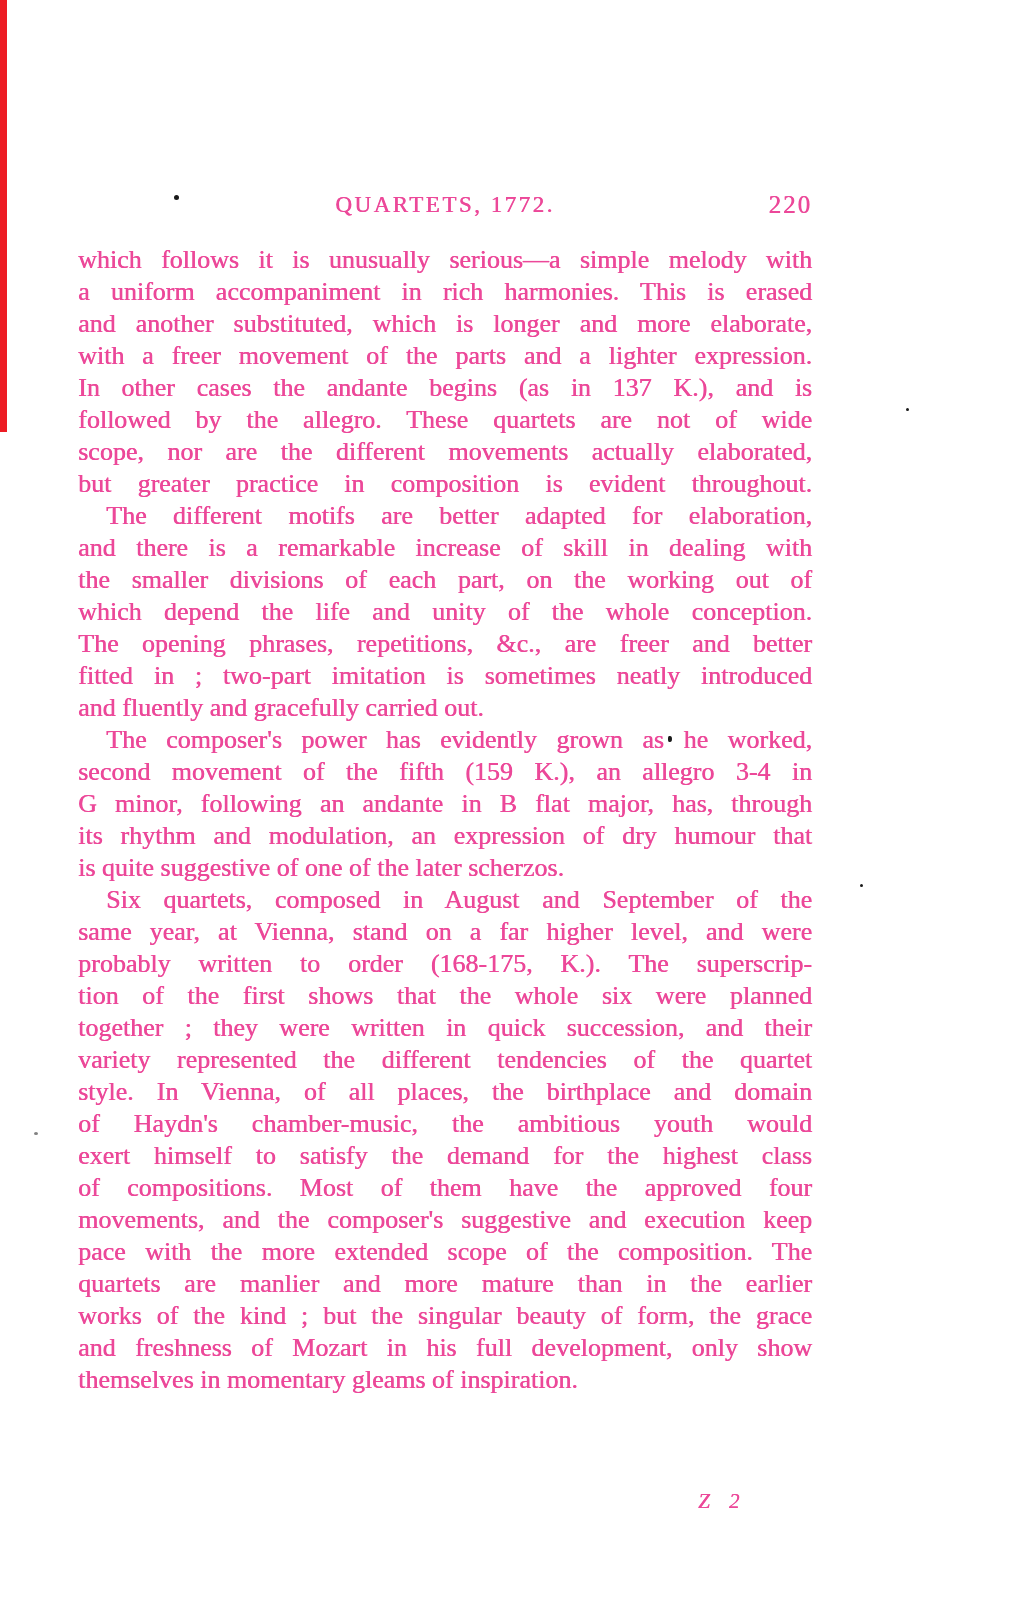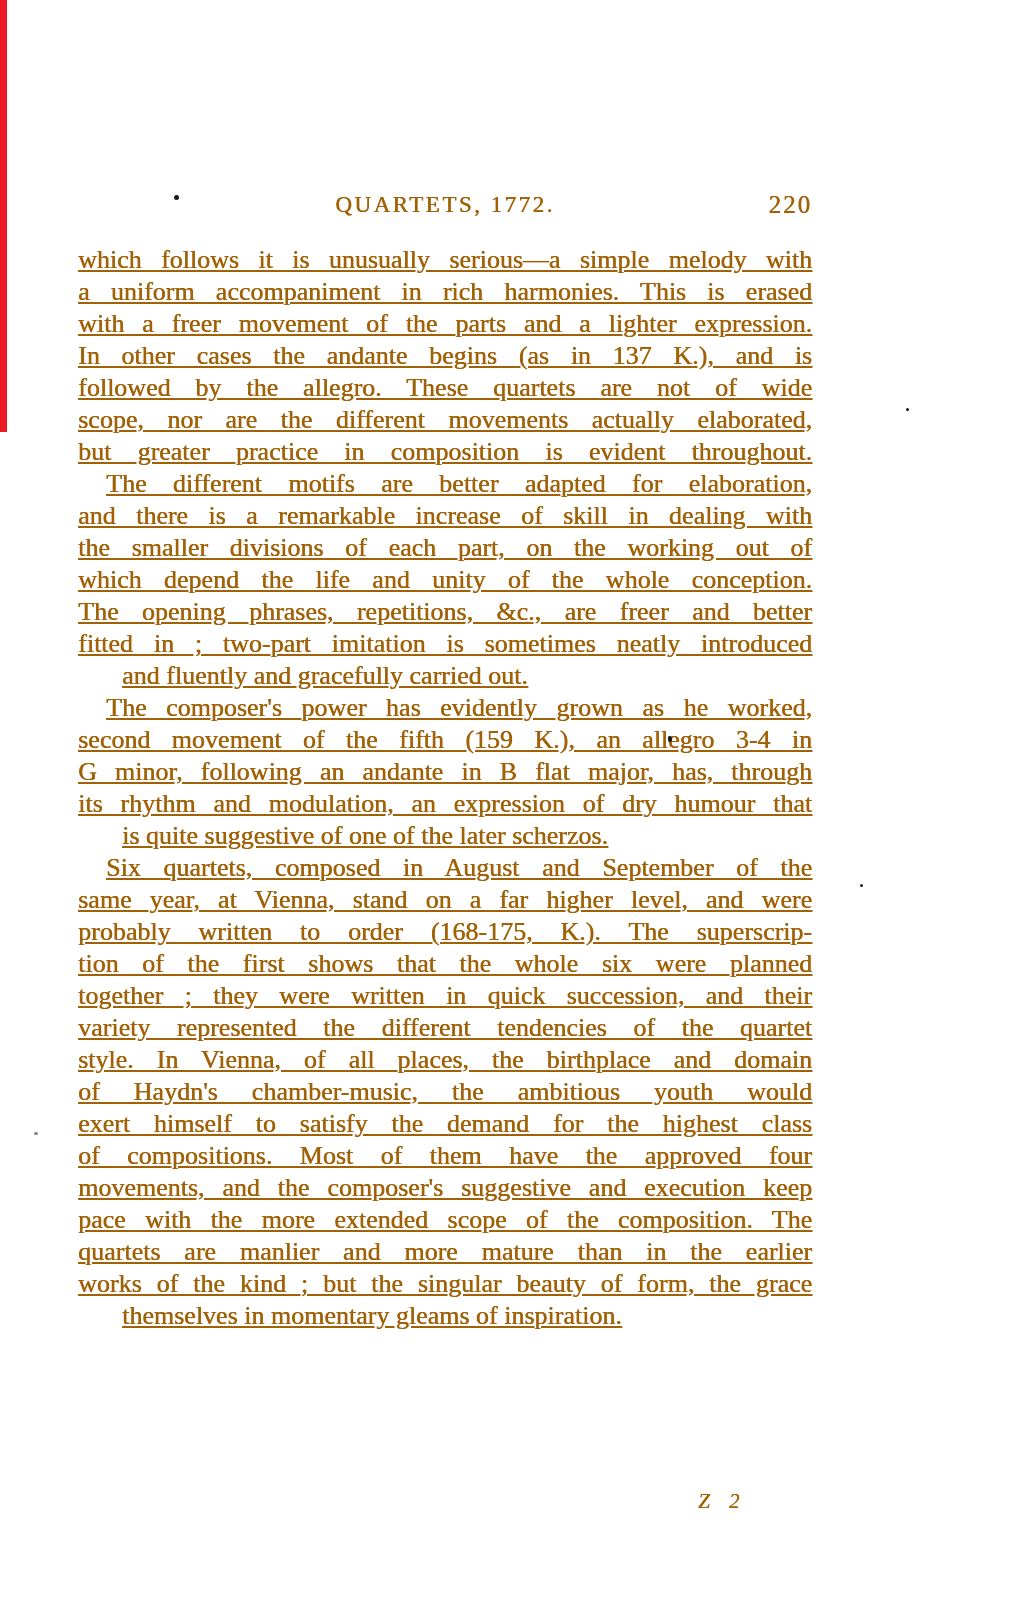--- a/index.html
+++ b/index.html
@@ -2,21 +2,21 @@
 <html><head>
 <meta charset="utf-8">
 <style>
   html, body { margin: 0; padding: 0; background: #ffffff; }
   .page {
     position: relative;
     width: 1034px;
     height: 1600px;
     background: #ffffff;
     font-family: "Liberation Serif", serif;
-    color: #a16207;
+    color: #ec4899;
     overflow: hidden;
   }
   .red-strip {
     position: absolute;
     left: 0; top: 0;
     width: 7px; height: 432px;
   }
   .header-row {
     position: absolute;
     left: 78px; top: 188px;
@@ -36,32 +36,31 @@
     right: 0; top: 0;
     font-size: 25px;
     letter-spacing: 2px;
     line-height: 34px;
     text-shadow: 0.5px 0 0 currentColor;
   }
   .text-block {
     position: absolute;
     left: 78px; top: 244px;
     width: 734px;
-    text-decoration: underline;
   }
   .line {
     height: 32px;
     line-height: 32px;
     font-size: 26px;
     text-align: justify;
     text-align-last: justify;
     white-space: normal;
     text-shadow: 0.5px 0 0 currentColor;
   }
-  .line.last-short { text-align-last: left; margin-left: 44px; }
+  .line.last-short { text-align-last: left; }
   .line.indent { text-indent: 28px; }
   .signature-mark {
     position: absolute;
     left: 698px; top: 1489px;
     font-size: 21px;
     font-style: italic;
     font-weight: normal;
     letter-spacing: 7px;
     text-shadow: 0.4px 0 0 currentColor;
   }
@@ -80,20 +79,21 @@
 
   <div class="header-row">
     <div class="header-title">QUARTETS, 1772.</div>
     <div class="page-number">220</div>
   </div>
 
   <div class="text-block">
       <div>
         <div class="line">which follows it is unusually serious—a simple melody with</div>
         <div class="line">a uniform accompaniment in rich harmonies.  This is erased</div>
+        <div class="line">and another substituted, which is longer and more elaborate,</div>
         <div class="line">with a freer movement of the parts and a lighter expression.</div>
         <div class="line">In other cases the andante begins (as in 137 K.), and is</div>
         <div class="line">followed by the allegro.  These quartets are not of wide</div>
         <div class="line">scope, nor are the different movements actually elaborated,</div>
         <div class="line">but greater practice in composition is evident throughout.</div>
       </div>
       <div>
         <div class="line indent">The different motifs are better adapted for elaboration,</div>
         <div class="line">and there is a remarkable increase of skill in dealing with</div>
         <div class="line">the smaller divisions of each part, on the working out of</div>
@@ -117,20 +117,21 @@
         <div class="line">together ; they were written in quick succession, and their</div>
         <div class="line">variety represented the different tendencies of the quartet</div>
         <div class="line">style.  In Vienna, of all places, the birthplace and domain</div>
         <div class="line">of Haydn's chamber-music, the ambitious youth would</div>
         <div class="line">exert himself to satisfy the demand for the highest class</div>
         <div class="line">of compositions.  Most of them have the approved four</div>
         <div class="line">movements, and the composer's suggestive and execution keep</div>
         <div class="line">pace with the more extended scope of the composition.  The</div>
         <div class="line">quartets are manlier and more mature than in the earlier</div>
         <div class="line">works of the kind ; but the singular beauty of form, the grace</div>
+        <div class="line">and freshness of Mozart in his full development, only show</div>
         <div class="line last-short">themselves in momentary gleams of inspiration.</div>
       </div>
     </div>
 
   <div class="signature-mark">Z 2</div>
 
   <div class="ink-speck" style="left:174px; top:195px; width:5px; height:5px;"></div>
   <div class="ink-speck" style="left:906px; top:408px; width:3px; height:3px;"></div>
   <div class="ink-speck" style="left:668px; top:736px; width:4px; height:6px; border-radius:40% 60% 60% 40%;"></div>
   <div class="ink-speck" style="left:860px; top:884px; width:3px; height:3px;"></div>

